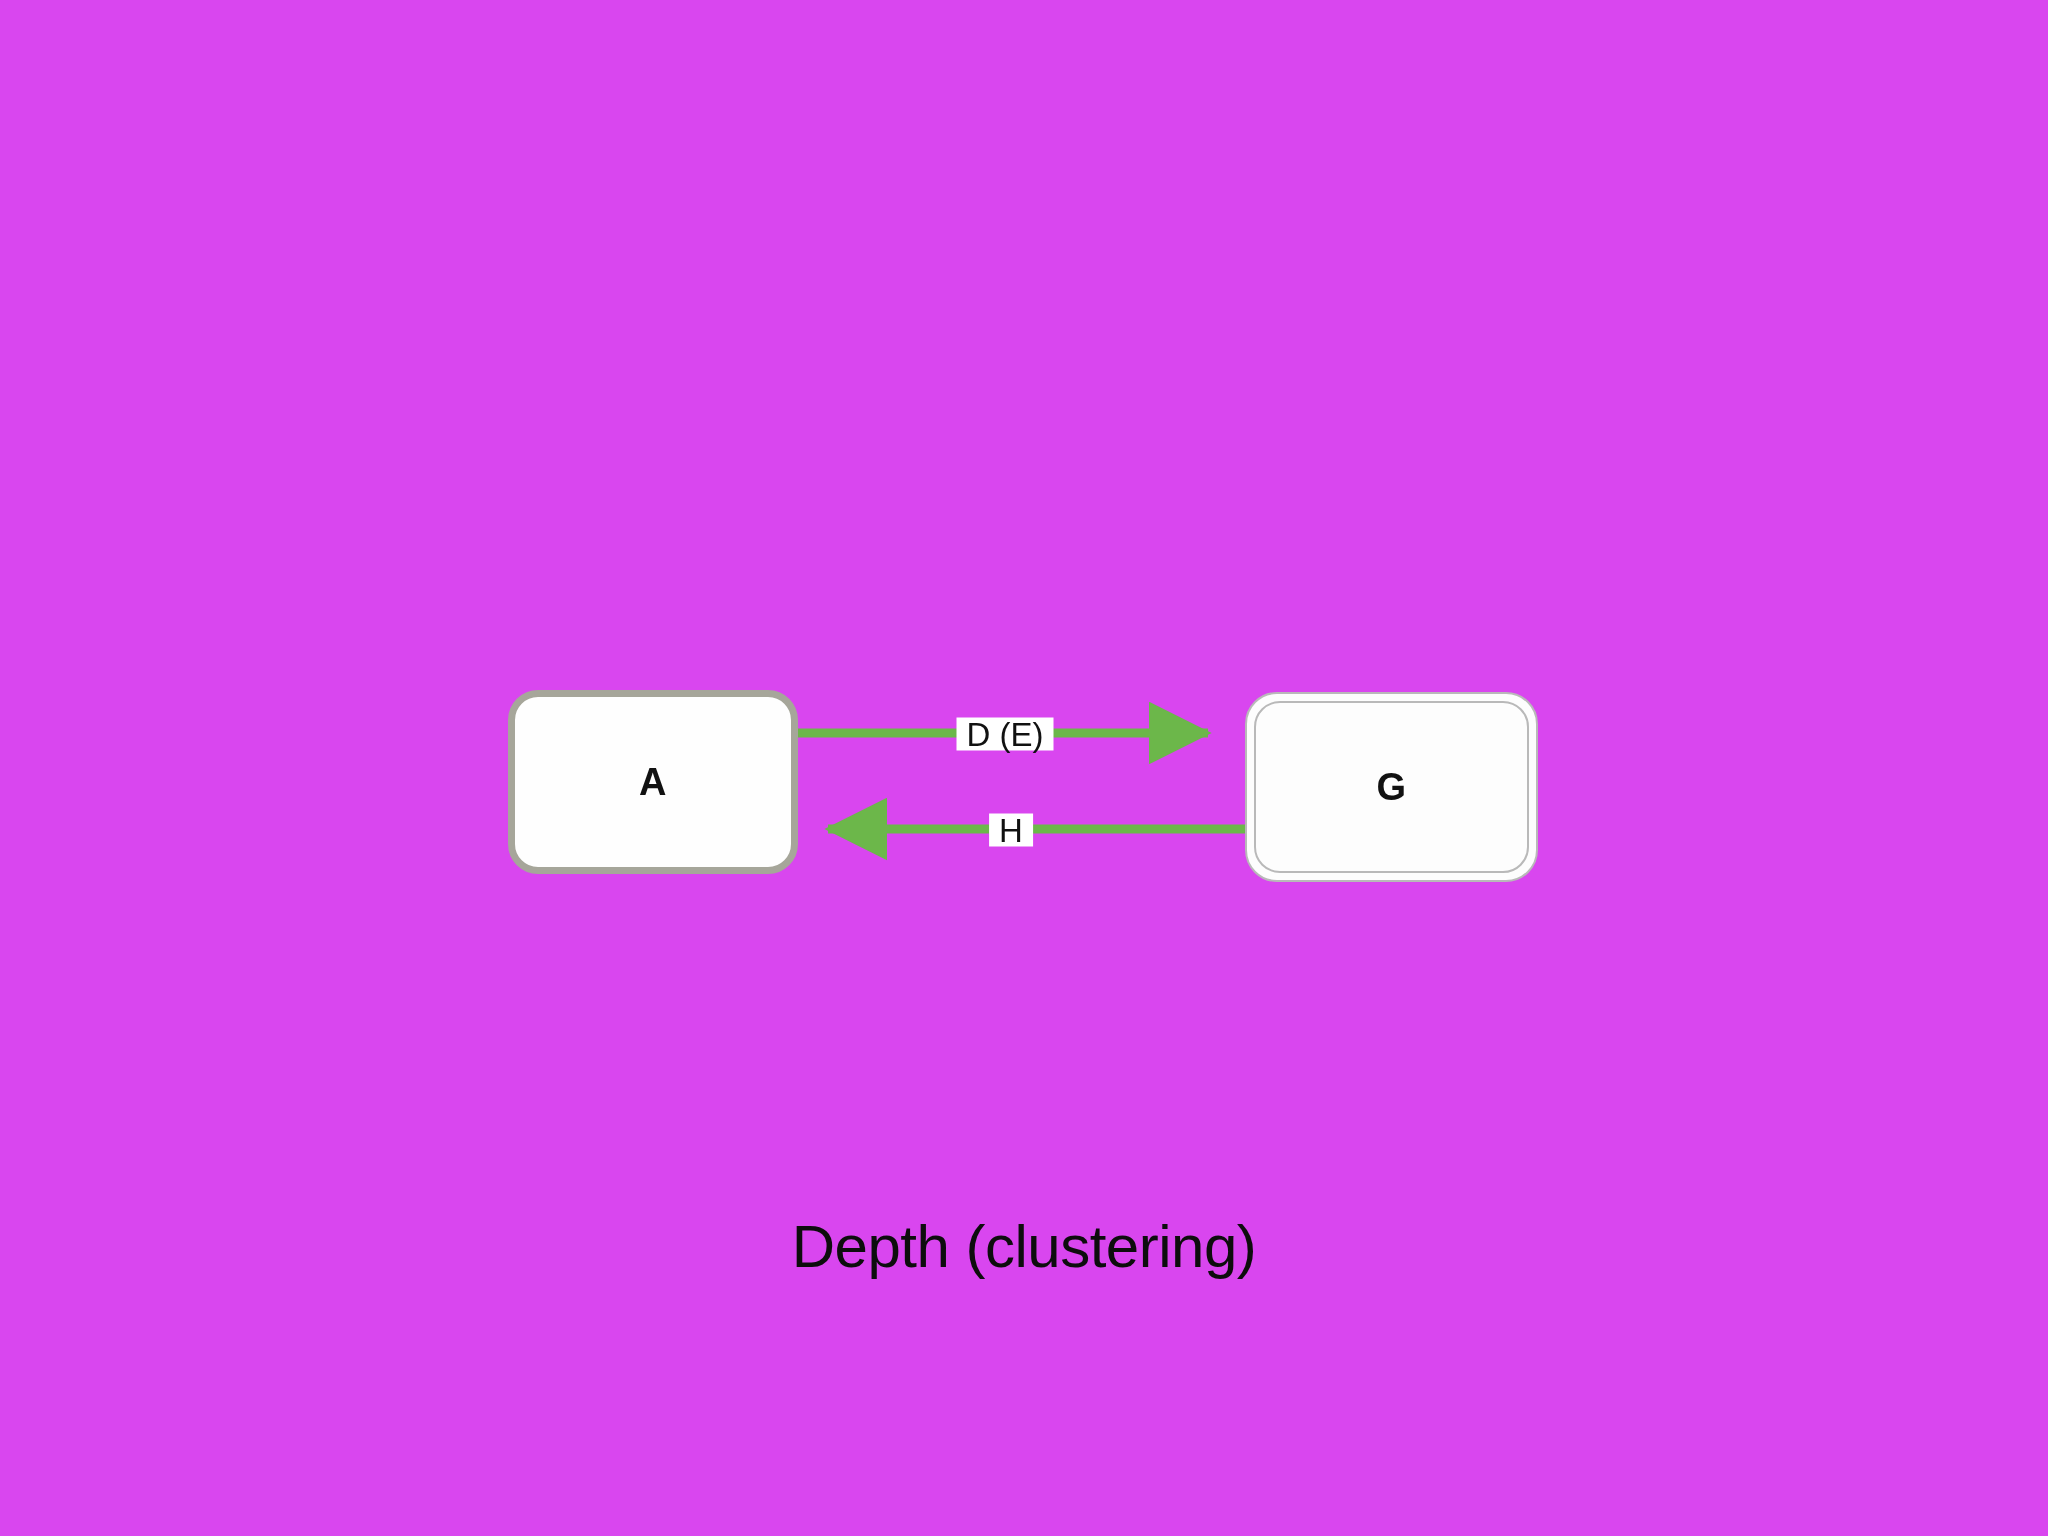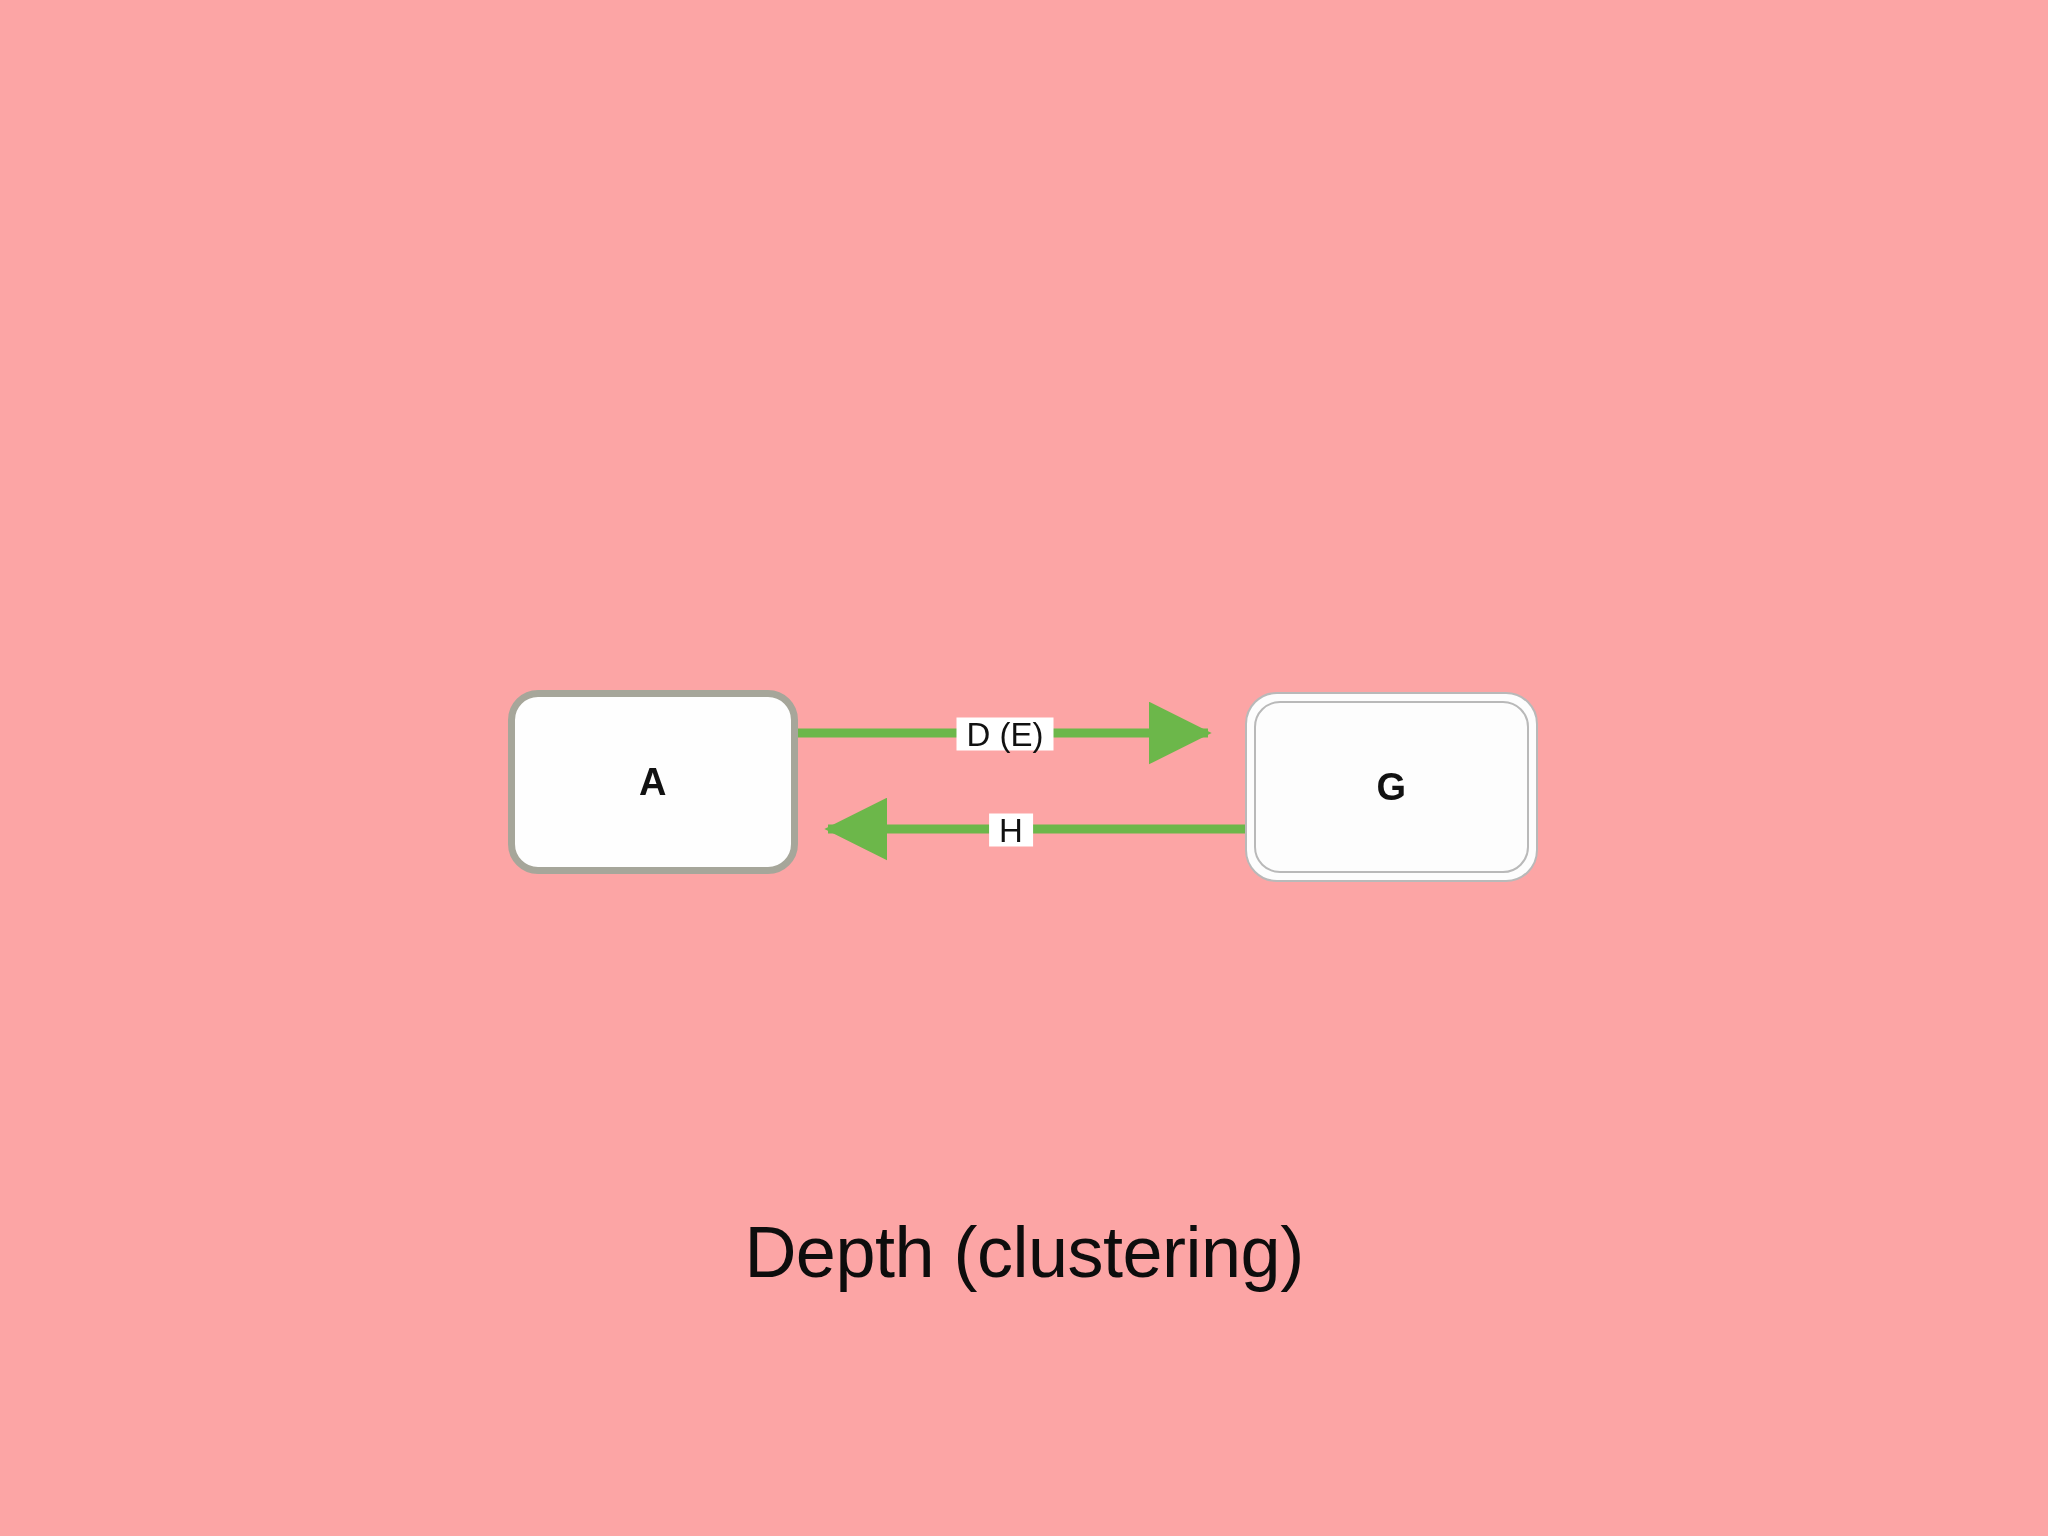--- a/index.html
+++ b/index.html
@@ -12,21 +12,21 @@
     height: 1536px;
     position: relative;
     overflow: hidden;
     font-family: "Liberation Sans", sans-serif;
     -webkit-font-smoothing: antialiased;
   }
 
   #slide {
     position: absolute;
     inset: 0;
-    background: #fca5a5;
+    background: #d946ef;
     padding-left: 9px;
   }
 
   
   #diagram {
     position: absolute;
     left: 0;
     top: 0;
     width: 2048px;
     height: 1536px;
@@ -103,21 +103,21 @@
   }
 
   
   #caption {
     position: absolute;
     left: 0;
     top: 1215px;
     width: 2048px;
     text-align: center;
     font-family: "Liberation Sans", sans-serif;
-    font-size: 72px;
+    font-size: 60px;
     font-weight: 300;
     color: #0d0d0d;
     letter-spacing: -0.5px;
     line-height: 1.05;
   }
 </style>
 </head>
 <body>
 
 <div id="slide">

